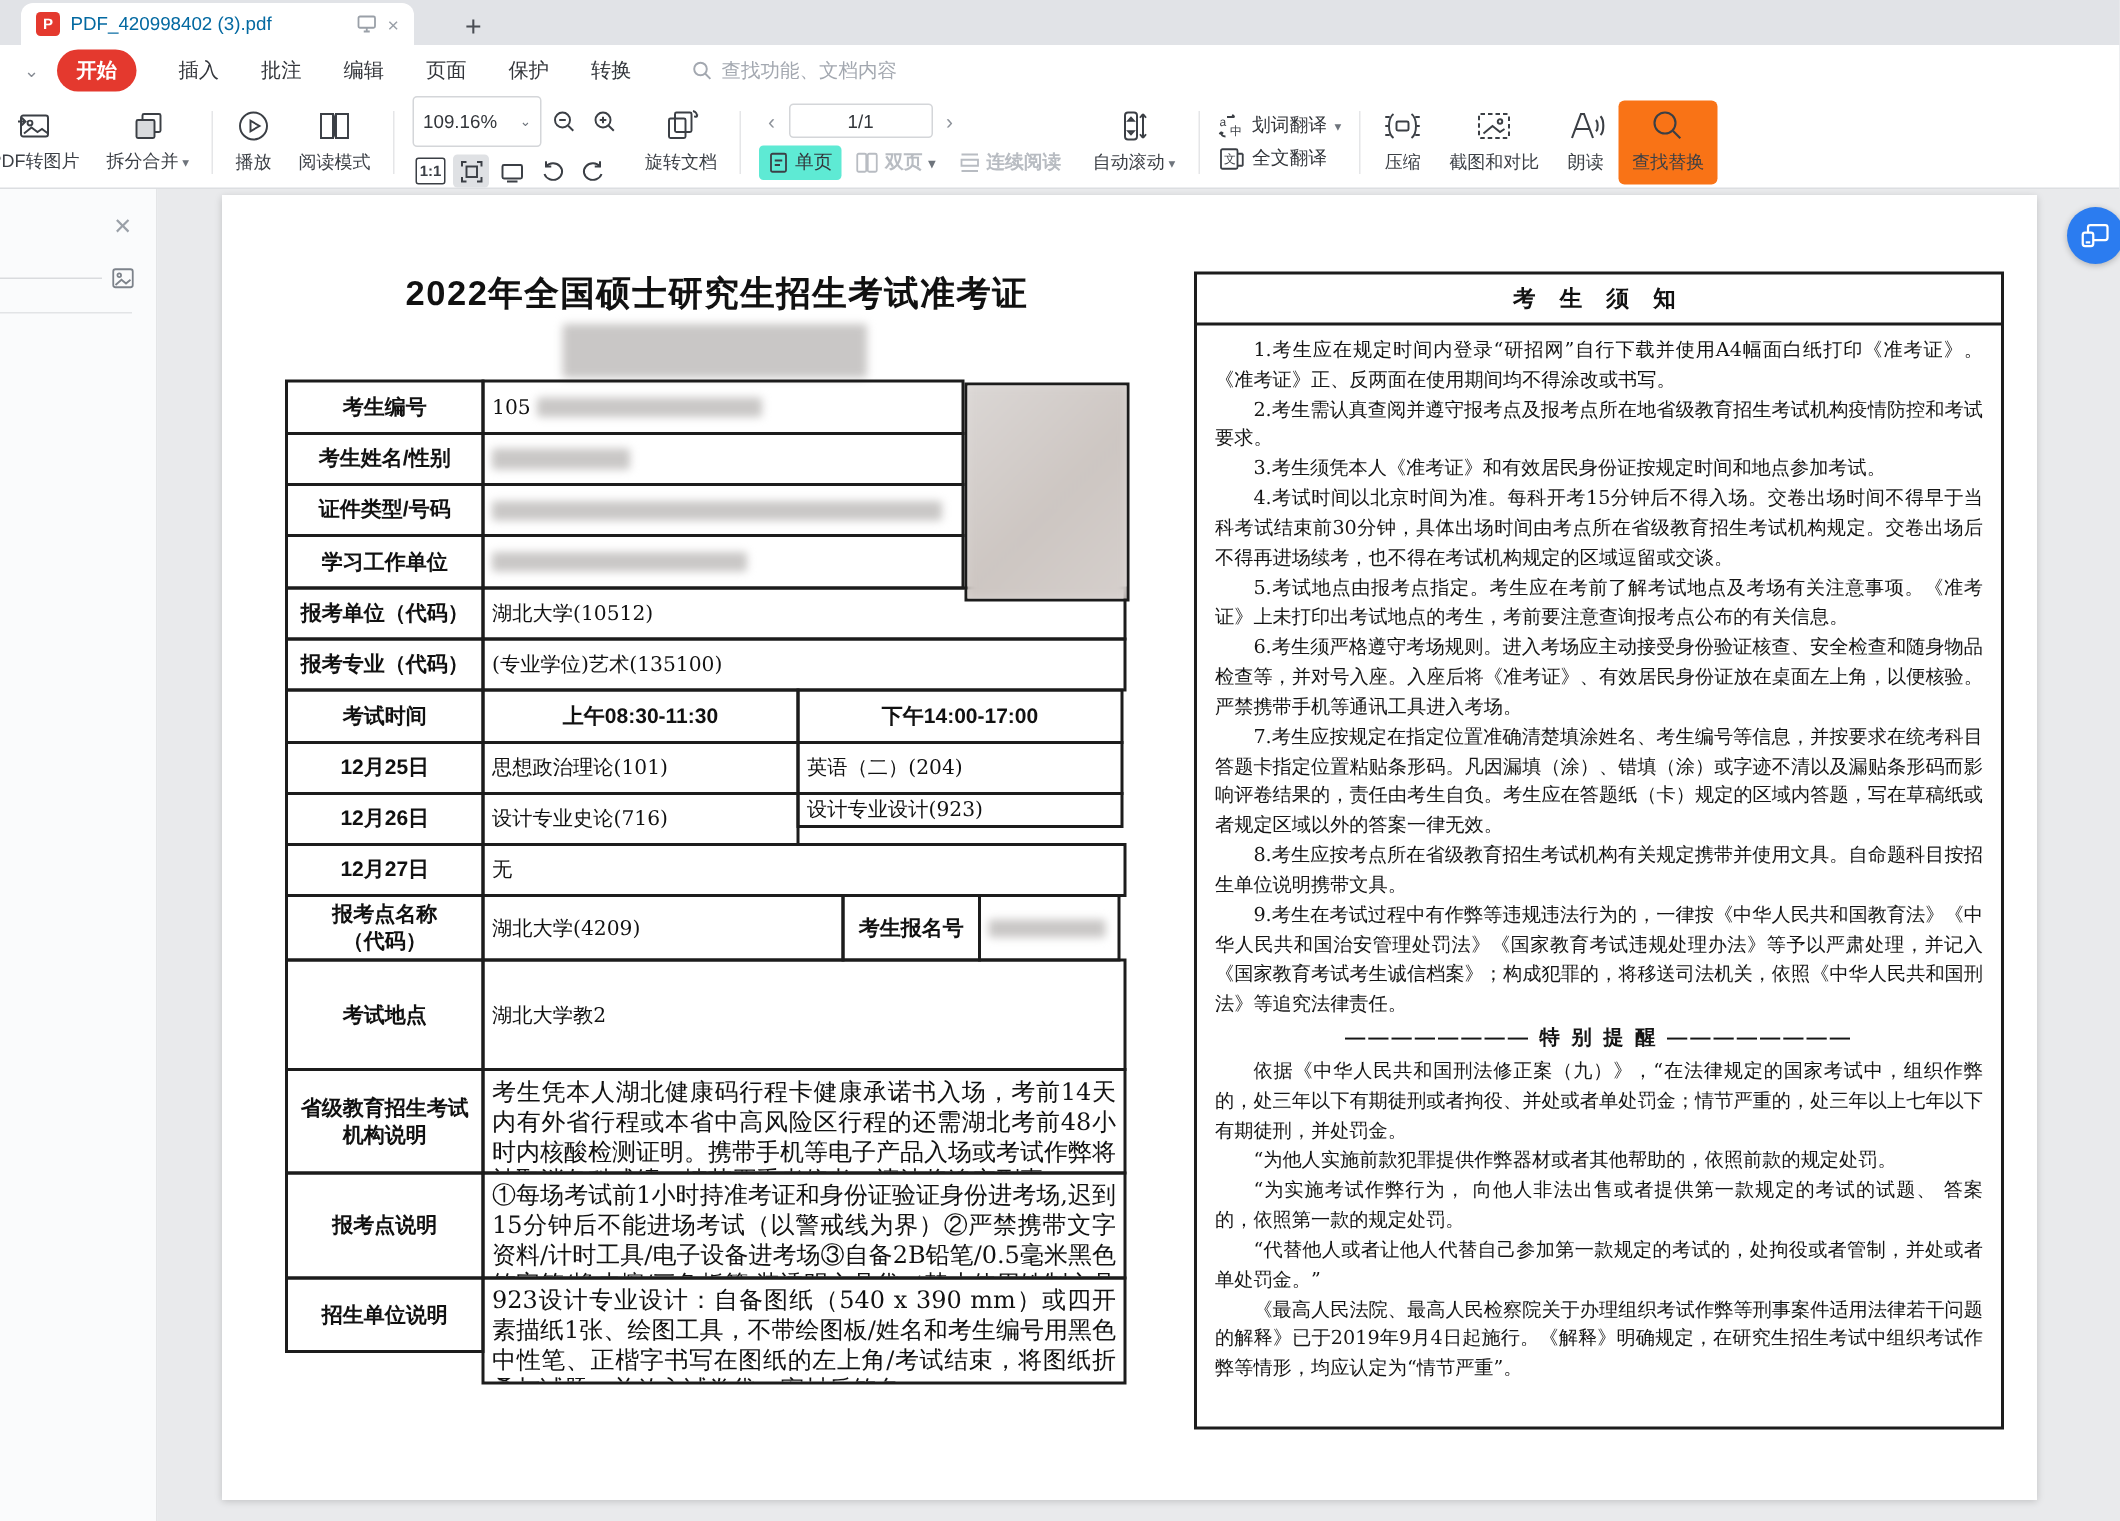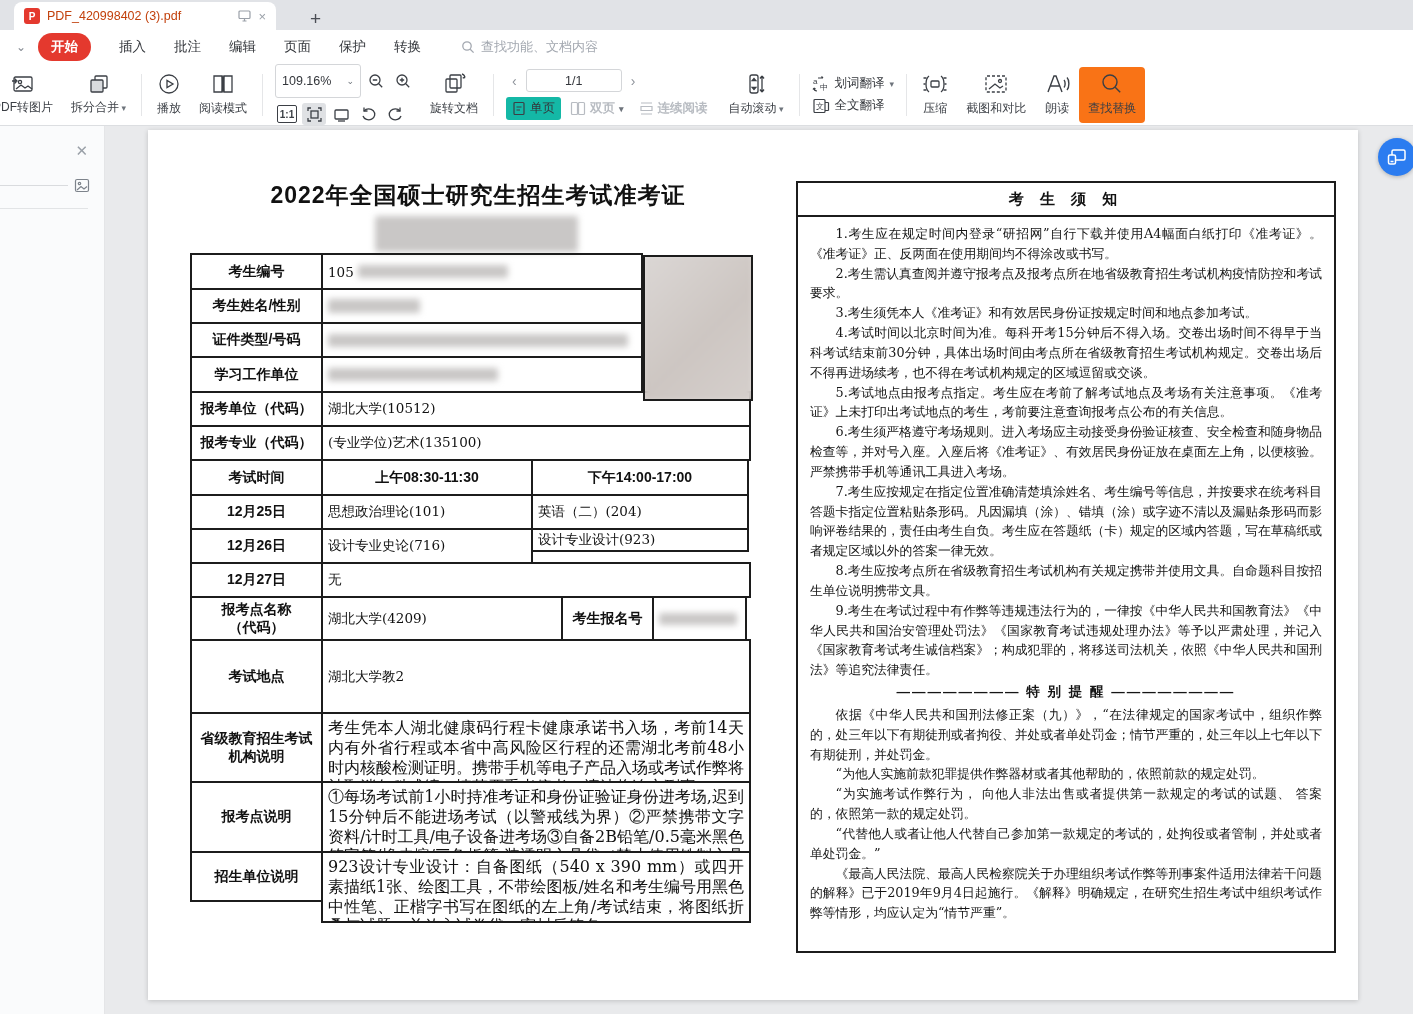--- a/index.html
+++ b/index.html
@@ -5,21 +5,21 @@
   * { margin:0; padding:0; box-sizing:border-box; }
   html,body { width:1413px; height:1014px; overflow:hidden;
     font-family:"Liberation Sans", sans-serif; background:#e9eaec; }
 
   
   .tabbar { height:30px; background:#e1e3e7; display:flex; align-items:flex-end; }
   .tab { width:262px; height:28px; background:#fff; border-radius:8px 8px 0 0;
     display:flex; align-items:center; padding:0 10px; gap:7px; margin-left:14px; }
   .pdficon { width:16px; height:16px; background:#e4392e; border-radius:3px; color:#fff;
     font-size:10px; font-weight:bold; display:flex; align-items:center; justify-content:center; }
-  .tabtitle { font-size:12.5px; color:#c2410c; flex:1; white-space:nowrap; overflow:hidden; }
+  .tabtitle { font-size:12.5px; color:#0369a1; flex:1; white-space:nowrap; overflow:hidden; }
   .tabico { color:#9aa0a8; font-size:13px; cursor:pointer; display:flex; align-items:center; }
   .newtab { color:#4a4e55; font-size:19px; margin-left:26px; padding:0 8px; cursor:pointer; }
 
   
   .menubar { height:34px; background:#fff; display:flex; align-items:center; }
   .collapse { color:#878c94; font-size:12px; padding:0 12px 0 16px; }
   .pill { background:#e4392e; color:#fff; font-size:13.5px; font-weight:bold;
     border-radius:15px; padding:5px 13px; margin-right:14px; cursor:pointer; }
   .mitem { font-size:13.5px; color:#33363b; padding:6px 14px; cursor:pointer; }
   .msearch { display:flex; align-items:center; gap:6px; margin-left:26px; color:#a3a8b0; font-size:13px; }
@@ -39,21 +39,21 @@
     justify-content:center; cursor:pointer; color:#3b3f45; }
   .sq.sel { background:#dfe1e4; }
   .zoombox { width:86px; height:23px; border:1px solid #d4d6d9; border-radius:3px;
     display:flex; align-items:center; justify-content:space-between; padding:16px 6px;
     font-size:12.5px; color:#33363b; cursor:pointer; }
   .pagebox { width:96px; height:23px; border:1px solid #d4d6d9; border-radius:3px;
     display:flex; align-items:center; justify-content:center; font-size:12.5px; color:#33363b; }
   .navarr { color:#8d929a; font-size:14px; padding:0 6px; cursor:pointer; }
   .chip { display:flex; align-items:center; gap:4px; font-size:12.5px; color:#33363b;
     padding:3px 6px; border-radius:3px; cursor:pointer; white-space:nowrap; }
-  .chip.sel { background:#14b8a6; }
+  .chip.sel { background:#5eead4; }
   .chip.dis { color:#b8bcc2;font-weight:bold; }
   .rowbtn { display:flex; align-items:center; gap:5px; font-size:12.5px; color:#33363b;
     cursor:pointer; white-space:nowrap; }
 
   
   .content { position:relative; height:888px; display:flex; }
   .sidebar { width:105px; background:#fafbfc; border-right:1px solid #e4e5e7; position:relative; }
   .sb-close { position:absolute; top:16px; right:16px; color:#9aa0a8; font-size:15px; cursor:pointer; }
   .sb-item { position:absolute; top:52px; left:0; right:14px; display:flex; align-items:center; gap:6px; }
   .sb-line { flex:1; height:1px; background:#d9dbde; }

